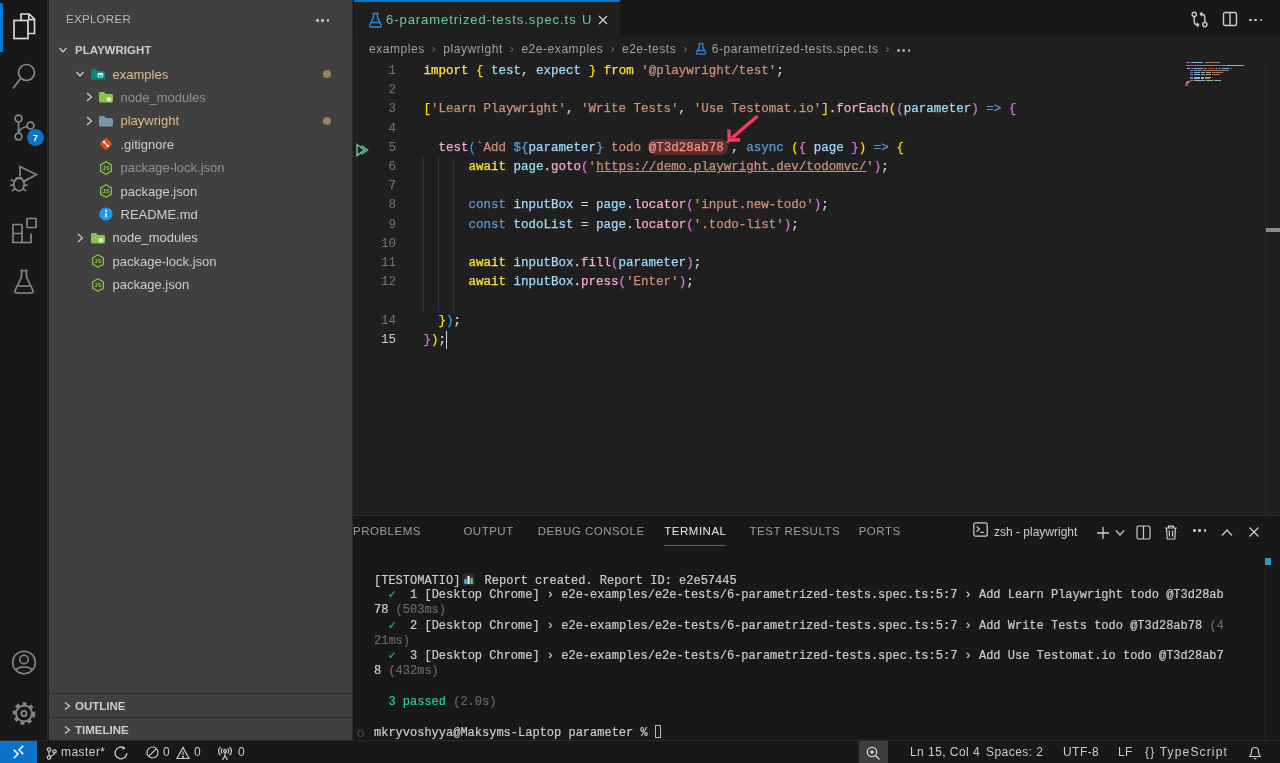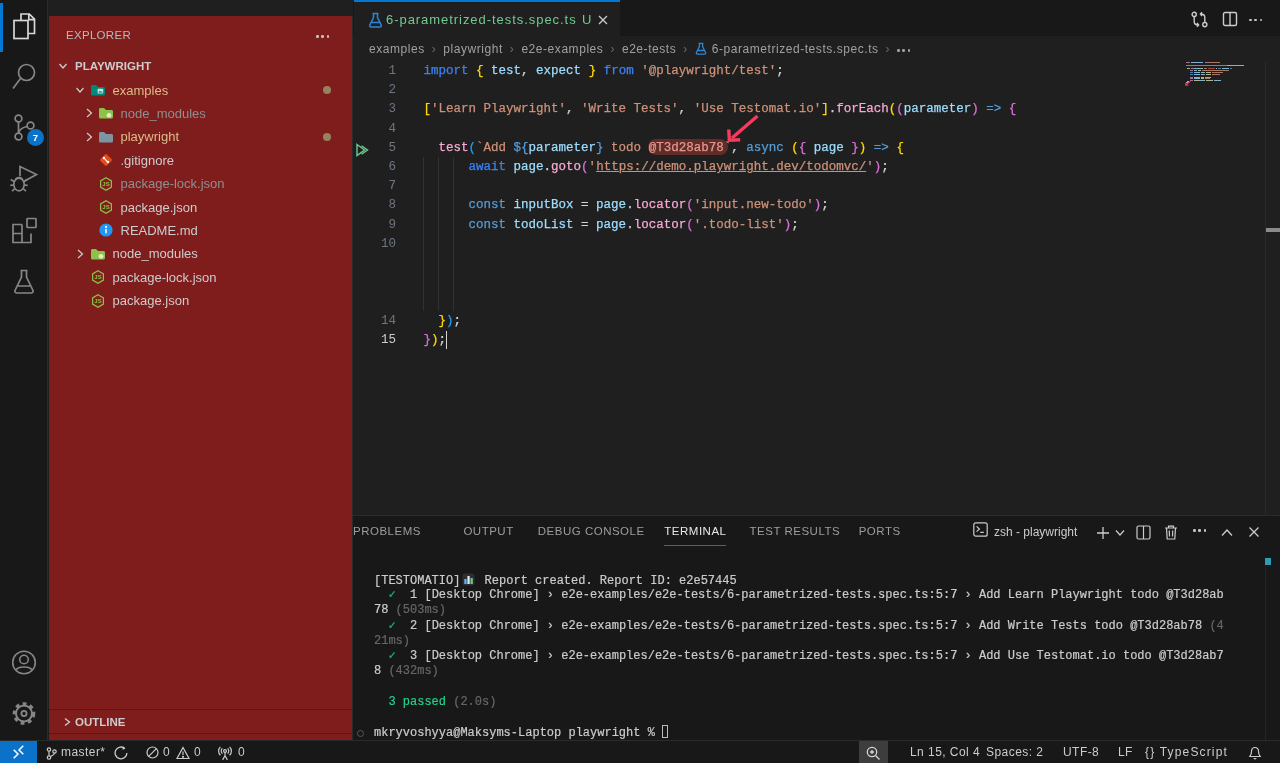--- a/index.html
+++ b/index.html
@@ -7,21 +7,21 @@
  font-family:"Liberation Sans",sans-serif;position:relative}
 .dots3{position:absolute;display:flex;gap:2.6px;align-items:center}
 .dots3 i{width:2.7px;height:2.7px;border-radius:50%;background:#c5c5c5;display:block}
 
 #abar{position:absolute;left:0;top:0;width:48px;height:740px;background:#181818;border-right:1px solid #2b2b2b}
 #abar svg{position:absolute;left:50%;transform:translateX(-50%)}
 #active-ind{position:absolute;left:0;top:2.5px;width:2.5px;height:49px;background:#0078d4}
 #scm-badge{position:absolute;left:27px;top:129px;width:17px;height:17px;border-radius:50%;background:#0b72c9;
  color:#fff;font-size:9.5px;font-weight:bold;text-align:center;line-height:17px}
 
-#sidebar{position:absolute;left:49px;top:16px;width:304px;height:740px;background:#7f1d1d;color:#cccccc}
+#sidebar{position:absolute;left:49px;top:0;width:304px;height:740px;background:#404040;color:#cccccc}
 #sb-head{position:absolute;left:17px;top:13px;font-size:11.5px;color:#b8b8b8;letter-spacing:.3px}
 .sect{position:absolute;left:0;width:304px;height:23px;font-size:11.5px;font-weight:bold;color:#cccccc}
 .sect .tw{position:absolute;left:8px;top:5px}
 .sect .lbl{position:absolute;left:26px;top:5px}
 .row{position:absolute;left:0;width:304px;height:23px;font-size:13px;line-height:23px;color:#cccccc;white-space:nowrap}
 .row .tw{position:absolute;top:4.5px}
 .row .ic{position:absolute;top:3.5px}
 .row .lbl{position:absolute;top:0}
 .mod{color:#dcbc8a}
 .dim{color:#8f8f8f}
@@ -31,21 +31,21 @@
 #tab1{position:absolute;left:1px;top:0;width:266px;height:36px;background:#1f1f1f;border-top:2px solid #0078d4}
 #tab1 .ttl{position:absolute;left:32px;top:10px;font-size:13px;letter-spacing:0.95px;color:#73c991;white-space:nowrap}
 #tab1 .u{position:absolute;left:228px;top:10px;font-size:13px;color:#73c991}
 #crumbs{position:absolute;left:353px;top:36px;width:927px;height:26px;background:#1f1f1f;font-size:12px;letter-spacing:0.55px;color:#a0a0a0;line-height:26px;white-space:nowrap}
 #crumbs .sep{color:#6a6a6a;padding:0 7px;font-size:12px}
 
 #code{position:absolute;left:353px;top:62px;width:911px;height:453px;background:#1f1f1f}
 .cl{position:absolute;left:0;width:911px;height:19.2px}
 .cl pre{position:absolute;left:70.5px;top:0;font-family:"Liberation Mono",monospace;font-size:12.5px;line-height:19.2px;-webkit-text-stroke:0.25px currentColor}
 .ln{position:absolute;left:0;top:0;width:43px;text-align:right;font-family:"Liberation Mono",monospace;font-size:12.5px;line-height:19.2px;color:#6e7681}
-.k1{color:#3b82f6}.k2{color:#569cd6}.vr{color:#9cdcfe}.fn{color:#f9a8d4}.st{color:#ce9178}
+.k1{color:#fde047}.k2{color:#569cd6}.vr{color:#9cdcfe}.fn{color:#f9a8d4}.st{color:#ce9178}
 .b1{color:#ffd700}.b2{color:#da70d6}.b3{color:#179fff}.pl{color:#d4d4d4}.tp{color:#569cd6}
 .guide{position:absolute;width:1px;background:#313131;top:95.4px;height:154px}
 #tagbg{position:absolute;left:294.5px;top:76.8px;width:80px;height:16.2px;background:#5e2d2a;border-radius:8px}
 #cursor{position:absolute;left:92.5px;top:269.3px;width:1.5px;height:18px;background:#d4d4d4}
 
 #panel{position:absolute;left:353px;top:515px;width:927px;height:225px;background:#181818;border-top:1px solid #2b2b2b}
 .ptab{position:absolute;top:0;height:30px;line-height:30px;font-size:11.5px;letter-spacing:.5px;color:#9d9d9d;white-space:nowrap}
 .ptab.act{color:#e7e7e7;border-bottom:1.5px solid #0078d4}
 #term{position:absolute;left:0;top:0;width:927px;height:225px;font-family:"Liberation Mono",monospace;font-size:12px;color:#cccccc}
 .tl{-webkit-text-stroke:0.2px currentColor}
@@ -298,20 +298,28 @@
 <div class="cl" style="top:134.4px">
       <span class="ln">8</span>
       <pre>      <span class="k2">const</span> <span class="vr">inputBox</span> <span class="pl">=</span> <span class="vr">page</span><span class="pl">.</span><span class="fn">locator</span><span class="b2">(</span><span class="st">'input.new-todo'</span><span class="b2">)</span><span class="pl">;</span></pre>
     </div>
 <div class="cl" style="top:153.6px">
       <span class="ln">9</span>
       <pre>      <span class="k2">const</span> <span class="vr">todoList</span> <span class="pl">=</span> <span class="vr">page</span><span class="pl">.</span><span class="fn">locator</span><span class="b2">(</span><span class="st">'.todo-list'</span><span class="b2">)</span><span class="pl">;</span></pre>
     </div>
 <div class="cl" style="top:172.8px">
       <span class="ln">10</span>
+    </div>
+<div class="cl" style="top:192px">
+      <span class="ln">11</span>
+      <pre>      <span class="k1">await</span> <span class="vr">inputBox</span><span class="pl">.</span><span class="fn">fill</span><span class="b2">(</span><span class="vr">parameter</span><span class="b2">)</span><span class="pl">;</span></pre>
+    </div>
+<div class="cl" style="top:211.2px">
+      <span class="ln">12</span>
+      <pre>      <span class="k1">await</span> <span class="vr">inputBox</span><span class="pl">.</span><span class="fn">press</span><span class="b2">(</span><span class="st">'Enter'</span><span class="b2">)</span><span class="pl">;</span></pre>
     </div>
 <div class="cl" style="top:249.6px">
       <span class="ln">14</span>
       <pre>  <span class="b1">}</span><span class="b3">)</span><span class="pl">;</span></pre>
     </div>
 <div class="cl" style="top:268.8px">
       <span class="ln" style="color:#cccccc">15</span>
       <pre><span class="b2">}</span><span class="b1">)</span><span class="pl">;</span></pre>
     </div>
 <div id="cursor"></div>
@@ -428,21 +436,21 @@
           <rect x="5.4" y="3" width="2.3" height="8" fill="#e8e8e8"></rect>
           <rect x="8.5" y="5" width="2.3" height="6" fill="#67c78a"></rect>
         </svg><span> Report created. Report ID: e2e57445</span></div>
 <div class="tl" style="top:72.2px"><span>  </span><span class="tgr">✓</span><span>  1 [Desktop Chrome] › e2e-examples/e2e-tests/6-parametrized-tests.spec.ts:5:7 › Add Learn Playwright todo @T3d28ab</span></div>
 <div class="tl" style="top:87.4px"><span>78 </span><span class="tgy">(503ms)</span></div>
 <div class="tl" style="top:102.6px"><span>  </span><span class="tgr">✓</span><span>  2 [Desktop Chrome] › e2e-examples/e2e-tests/6-parametrized-tests.spec.ts:5:7 › Add Write Tests todo @T3d28ab78 </span><span class="tgy">(4</span></div>
 <div class="tl" style="top:117.8px"><span class="tgy">21ms)</span></div>
 <div class="tl" style="top:133.0px"><span>  </span><span class="tgr">✓</span><span>  3 [Desktop Chrome] › e2e-examples/e2e-tests/6-parametrized-tests.spec.ts:5:7 › Add Use Testomat.io todo @T3d28ab7</span></div>
 <div class="tl" style="top:148.2px"><span>8 </span><span class="tgy">(432ms)</span></div>
 <div class="tl" style="top:178.6px"><span>  </span><span class="tgr2">3 passed</span><span class="tgy"> (2.0s)</span></div>
-<div class="tl" style="top:209.0px"><span>mkryvoshyya@Maksyms-Laptop playwright % </span><span style="display:inline-block;width:6px;height:12.5px;border:1px solid #bbbbbb;vertical-align:-2px"></span></div>
+<div class="tl" style="top:209.0px"><span>mkryvoshyya@Maksyms-Laptop parameter % </span><span style="display:inline-block;width:6px;height:12.5px;border:1px solid #bbbbbb;vertical-align:-2px"></span></div>
  <div style="position:absolute;left:4px;top:213.5px;width:7px;height:7px;border:1px solid #555;border-radius:50%"></div>
  <div style="position:absolute;left:912px;top:42px;width:5.5px;height:7px;background:#2e9cb8"></div>
  <div style="position:absolute;left:912px;top:49px;width:1px;height:176px;background:rgba(255,255,255,0.06)"></div>
  </div>
 </div>
 
 <div id="status">
  <div id="remote">
   <svg style="position:absolute;left:13px;top:3.5px" width="11" height="15" viewBox="0 0 11 15" fill="none" stroke="#ffffff" stroke-width="1.5">
         <path d="M0.7 4.7 L5 9 L0.7 13.3 M10.3 0.7 L6 5 L10.3 9.3"></path>

